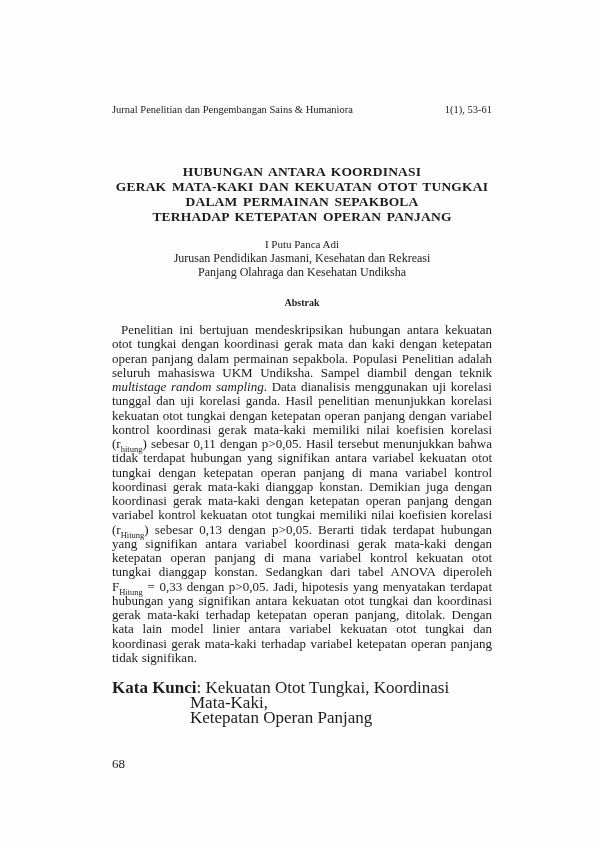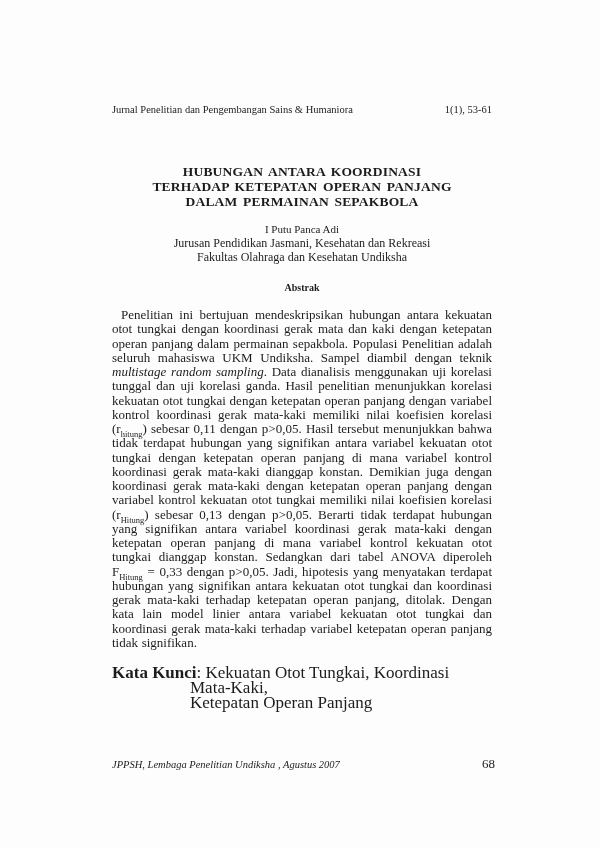--- a/index.html
+++ b/index.html
@@ -105,34 +105,34 @@
 <div class="page">
   <div class="content scan">
 
     <div class="running-header">
       <span>Jurnal Penelitian dan Pengembangan Sains &amp; Humaniora</span>
       <span>1(1), 53-61</span>
     </div>
 
     <h1 class="article-title">
       <span>HUBUNGAN ANTARA KOORDINASI</span>
+      <span>GERAK MATA-KAKI DAN KEKUATAN OTOT TUNGKAI</span>
+      <span>DALAM PERMAINAN SEPAKBOLA</span>
       <span>TERHADAP KETEPATAN OPERAN PANJANG</span>
-      <span>DALAM PERMAINAN SEPAKBOLA</span>
     </h1>
 
     <div class="author-block">
       <div class="author-name">I Putu Panca Adi</div>
       <div class="affiliation">Jurusan Pendidikan Jasmani, Kesehatan dan Rekreasi</div>
-      <div class="affiliation">Fakultas Olahraga dan Kesehatan Undiksha</div>
+      <div class="affiliation">Panjang Olahraga dan Kesehatan Undiksha</div>
     </div>
 
     <div class="abstract-heading">Abstrak</div>
 
     <p class="abstract-body"><span>Penelitian ini bertujuan mendeskripsikan hubungan antara kekuatan otot tungkai dengan koordinasi gerak mata dan kaki dengan ketepatan operan panjang dalam permainan sepakbola. Populasi Penelitian adalah seluruh mahasiswa UKM Undiksha. Sampel diambil dengan teknik </span><span class="run-italic">multistage random sampling</span><span>. Data dianalisis menggunakan uji korelasi tunggal dan uji korelasi ganda. Hasil penelitian menunjukkan korelasi kekuatan otot tungkai dengan ketepatan operan panjang dengan variabel kontrol koordinasi gerak mata-kaki memiliki nilai koefisien korelasi (r</span><sub>hitung</sub><span>) sebesar 0,11 dengan p&gt;0,05. Hasil tersebut menunjukkan bahwa tidak terdapat hubungan yang signifikan antara variabel kekuatan otot tungkai dengan ketepatan operan panjang di mana variabel kontrol koordinasi gerak mata-kaki dianggap konstan. Demikian juga dengan koordinasi gerak mata-kaki dengan ketepatan operan panjang dengan variabel kontrol kekuatan otot tungkai memiliki nilai koefisien korelasi (r</span><sub>Hitung</sub><span>) sebesar 0,13 dengan p&gt;0,05. Berarti tidak terdapat hubungan yang signifikan antara variabel koordinasi gerak mata-kaki dengan ketepatan operan panjang di mana variabel kontrol kekuatan otot tungkai dianggap konstan. Sedangkan dari tabel ANOVA diperoleh F</span><sub>Hitung</sub><span> = 0,33 dengan p&gt;0,05. Jadi, hipotesis yang menyatakan terdapat hubungan yang signifikan antara kekuatan otot tungkai dan koordinasi gerak mata-kaki terhadap ketepatan operan panjang, ditolak. Dengan kata lain model linier antara variabel kekuatan otot tungkai dan koordinasi gerak mata-kaki terhadap variabel ketepatan operan panjang tidak signifikan.</span></p>
 
     <p class="keywords"><span class="kw-label">Kata Kunci</span><span>: Kekuatan Otot Tungkai, Koordinasi Mata-Kaki,</span><br><span>Ketepatan Operan Panjang</span></p>
   </div>
 
   <div class="page-footer scan">
-    <span class="footer-imprint">JPPSH, Lembaga Penelitian Undiksha , Agustus 2007</span>
     <span class="page-number">68</span>
   </div>
 </div>
 
 </body></html>

